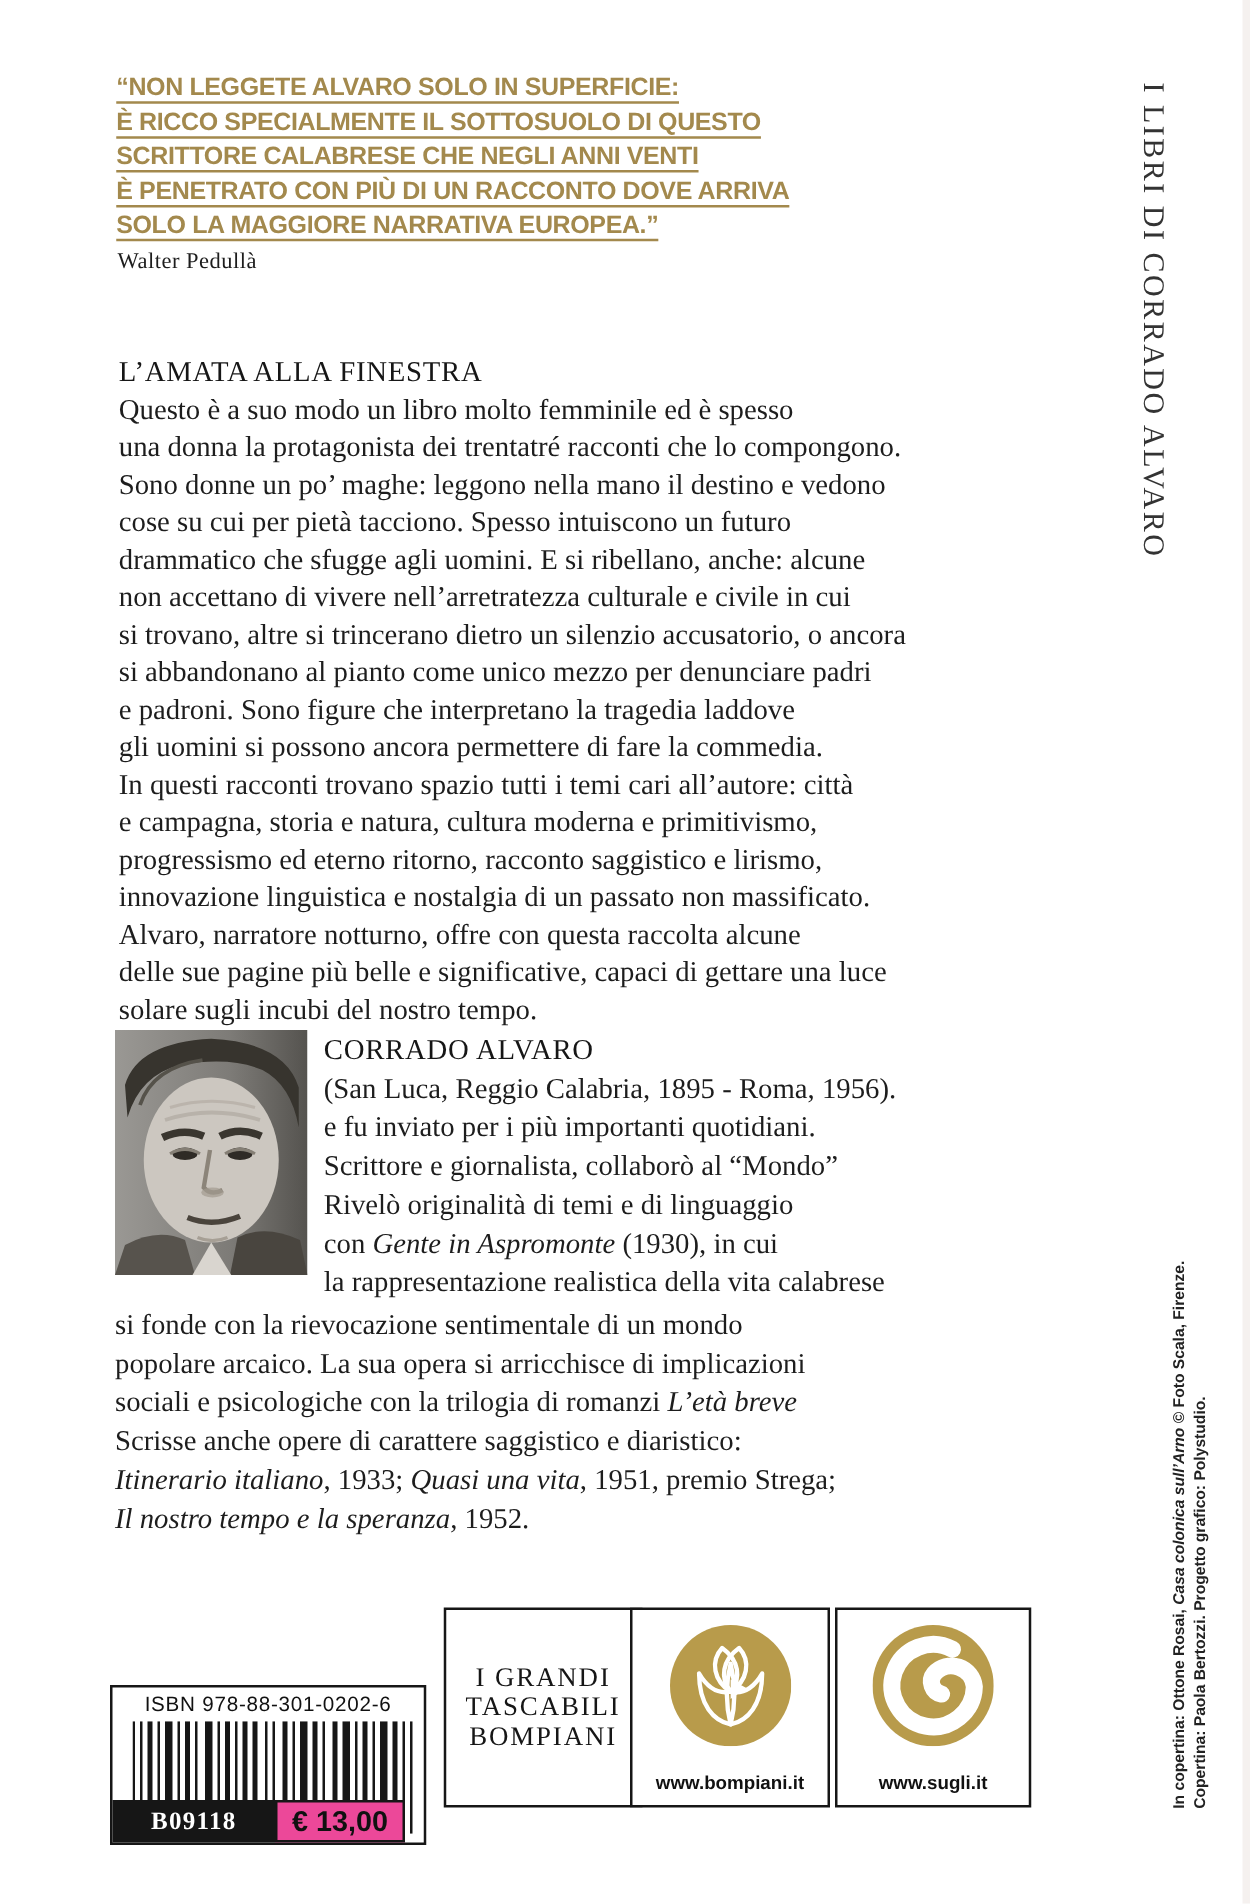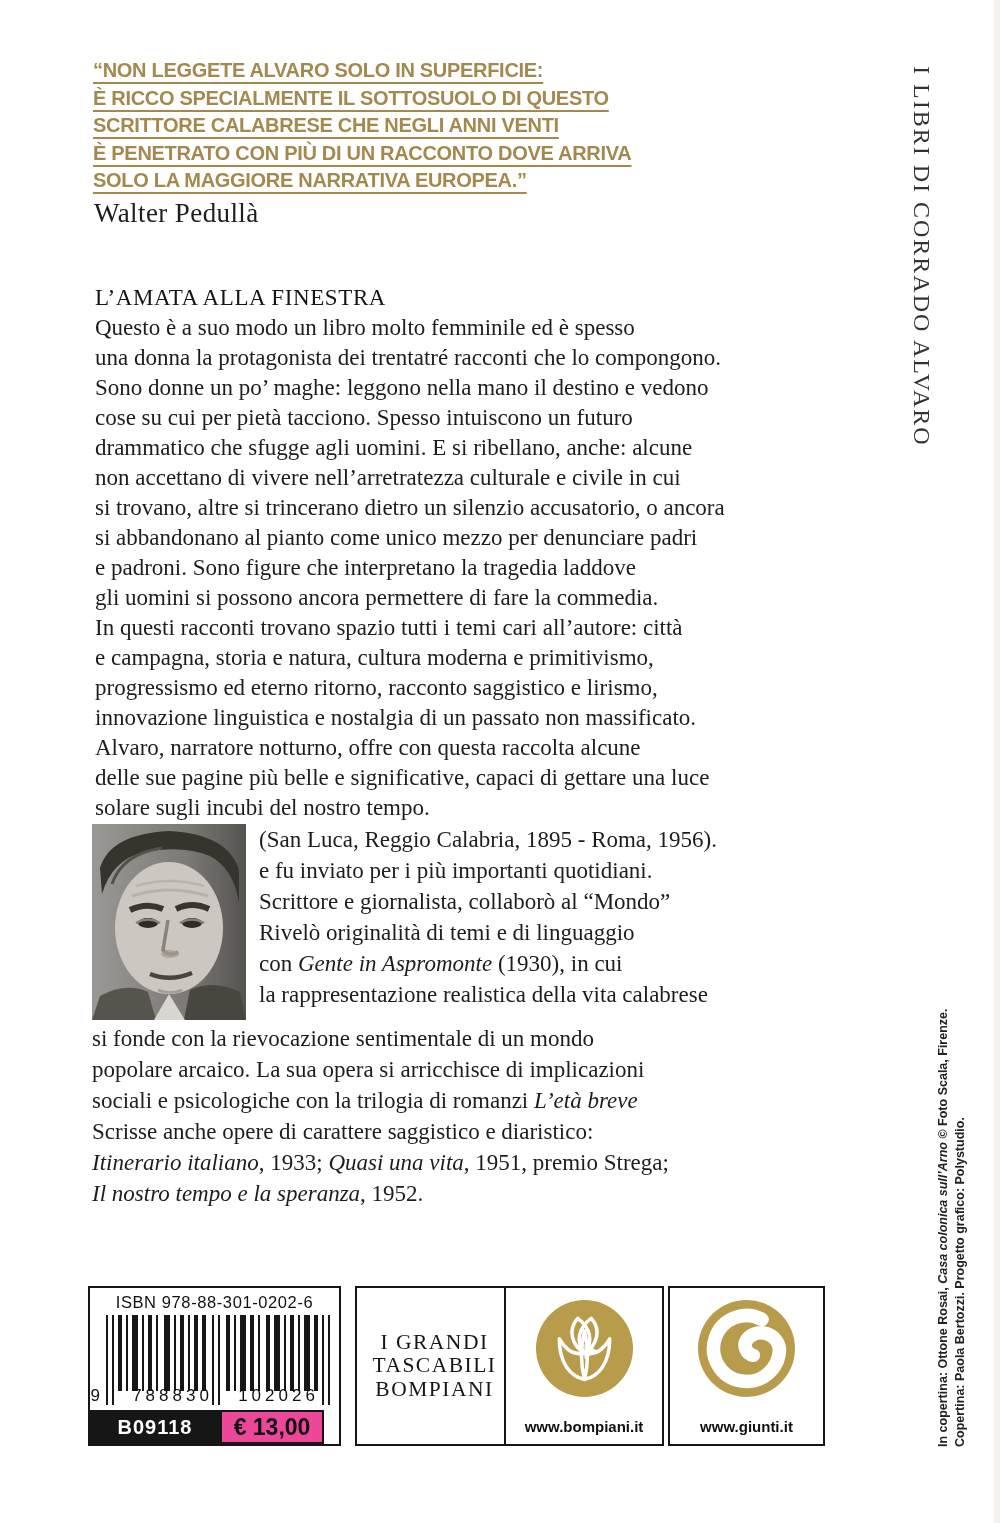--- a/index.html
+++ b/index.html
@@ -15,21 +15,21 @@
     font-family:"Liberation Sans",sans-serif;font-weight:bold;
     font-size:20px;line-height:27.6px;letter-spacing:-0.3px;
     color:var(--gold-text,#a3894d);
     white-space:pre-line;
     text-decoration:underline;
     text-decoration-thickness:2px;
     text-underline-offset:5px;
   }
   .attribution{
     position:absolute;left:94px;top:198px;
-    font-size:27px;letter-spacing:0.4px;color:#1d1d1d;
+    font-size:18px;letter-spacing:0.4px;color:#1d1d1d;
   }
 
   
   .spine{
     position:absolute;left:908px;top:66px;
     writing-mode:vertical-rl;
     font-size:24px;letter-spacing:2px;color:#333;
   }
 
   
@@ -51,33 +51,33 @@
   
   .credits{
     position:absolute;left:935px;top:1447px;width:492px;
     transform:rotate(-90deg);transform-origin:top left;
     font-family:"Liberation Sans",sans-serif;font-weight:bold;
     font-size:12.5px;line-height:16.5px;color:#222;
   }
 
   
   .fbox{position:absolute;box-sizing:border-box;border:2px solid #161616;background:#fff;}
-  .box-barcode{left:88px;top:1286px;width:253px;height:160px;}
+  .box-barcode{left:88px;top:1348px;width:253px;height:128px;}
   .isbn{font-family:"Liberation Sans",sans-serif;font-size:16.5px;letter-spacing:0.6px;
         text-align:center;margin-top:5px;color:#111;}
   .bc-wrap{position:relative;width:242px;margin:3px auto 0;height:92px;}
   .bc-wrap svg{margin-left:12px;display:block;}
   .bc-digits{position:absolute;top:71px;left:0;width:100%;
         font-family:"Liberation Sans",sans-serif;font-size:17px;color:#111;}
   .bc-digits .d9{position:absolute;left:-3px;top:0;}
   .bc-digits .dg1{position:absolute;left:26px;width:106px;text-align:center;letter-spacing:4px;}
   .bc-digits .dg2{position:absolute;left:132px;width:106px;text-align:center;letter-spacing:4px;}
   .bc-row{position:absolute;left:0;bottom:0;height:34px;display:flex;}
   .code-box{width:130px;background:#161616;color:#fff;display:flex;align-items:center;justify-content:center;
-        font-family:Liberation Sans, sans-serif;font-weight:bold;font-size:20px;letter-spacing:1px;}
+        font-family:Liberation Serif, serif;font-weight:bold;font-size:20px;letter-spacing:1px;}
   .price-box{width:104px;box-sizing:border-box;border:2px solid #161616;background:#ec4899;
         display:flex;align-items:center;justify-content:center;
         font-family:"Liberation Sans",sans-serif;font-weight:bold;font-size:23px;color:#111;}
   .box-series{left:355px;top:1286px;width:159px;height:160px;
         display:flex;align-items:center;justify-content:center;text-align:center;
         font-size:21.5px;line-height:23.5px;letter-spacing:1.5px;white-space:pre-line;color:#161616;}
   .box-logo{display:flex;flex-direction:column;align-items:center;justify-content:space-between;
         padding:12px 16px 9px;}
   .box-bompiani{left:504px;top:1286px;width:160px;height:160px;}
   .box-giunti{left:668px;top:1286px;width:157px;height:160px;}
@@ -148,20 +148,21 @@
           <ellipse cx="78" cy="130" rx="9" ry="4" fill="#a29b90" opacity="0.7"></ellipse>
           <path d="M58 150 Q78 158 100 149" stroke="#4a443c" stroke-width="4.5" fill="none"></path>
           <path d="M62 144 Q78 149 96 144" stroke="#6f6densed86f65" stroke-width="2" fill="none" opacity="0.6"></path>
           <path d="M66 166 Q78 171 90 166" stroke="#9c958a" stroke-width="2.5" fill="none" opacity="0.8"></path>
           <path d="M0 196 L8 172 Q34 158 56 168 L64 196 Z" fill="#57534d"></path>
           <path d="M154 196 L148 168 Q120 155 98 166 L92 196 Z" fill="#49453f"></path>
           <path d="M62 196 L77 170 L93 196 Z" fill="#d9d5cf"></path>
         </svg>
       </div>
       <div class="bio-beside">
+        <div class="bio-name">CORRADO ALVARO</div>
         <div id="bio-beside-lines">
             <div class="tline"><span>(San Luca, Reggio Calabria, 1895 - Roma, 1956).</span></div>
             <div class="tline"><span>e fu inviato per i più importanti quotidiani.</span></div>
             <div class="tline"><span>Scrittore e giornalista, collaborò al “Mondo”</span></div>
             <div class="tline"><span>Rivelò originalità di temi e di linguaggio</span></div>
             <div class="tline"><span>con </span><em>Gente in Aspromonte</em><span> (1930), in cui</span></div>
             <div class="tline"><span>la rappresentazione realistica della vita calabrese</span></div>
           </div>
       </div>
     </div>
@@ -245,16 +246,16 @@
       <path d="M50 45 L63 52 L50 61 Z" fill="#fff"></path>
     </svg>
     <div class="logo-url">www.bompiani.it</div>
   </div>
 
   <div class="fbox box-logo box-giunti">
     <svg class="logo-circle" viewBox="0 0 100 100" xmlns="http://www.w3.org/2000/svg">
       <circle cx="50" cy="50" r="50" fill="#b89b4b" class="gold-fill"></circle>
       <path fill="none" stroke="#fff" stroke-width="14" stroke-linecap="round" d="M 66 20 A 34 34 0 1 0 84 51 A 19 19 0 0 0 51 40 A 10.5 10.5 0 0 0 57 57"></path>
     </svg>
-    <div class="logo-url">www.giunti.it</div>
+    <div class="logo-url">www.sugli.it</div>
   </div>
 
 </div>
 
 </body></html>

